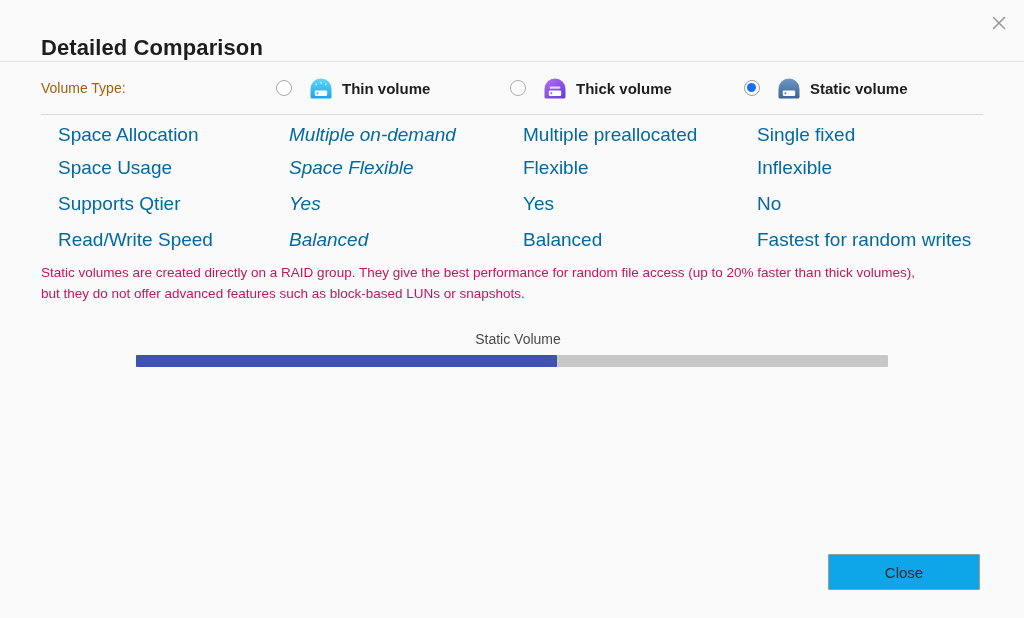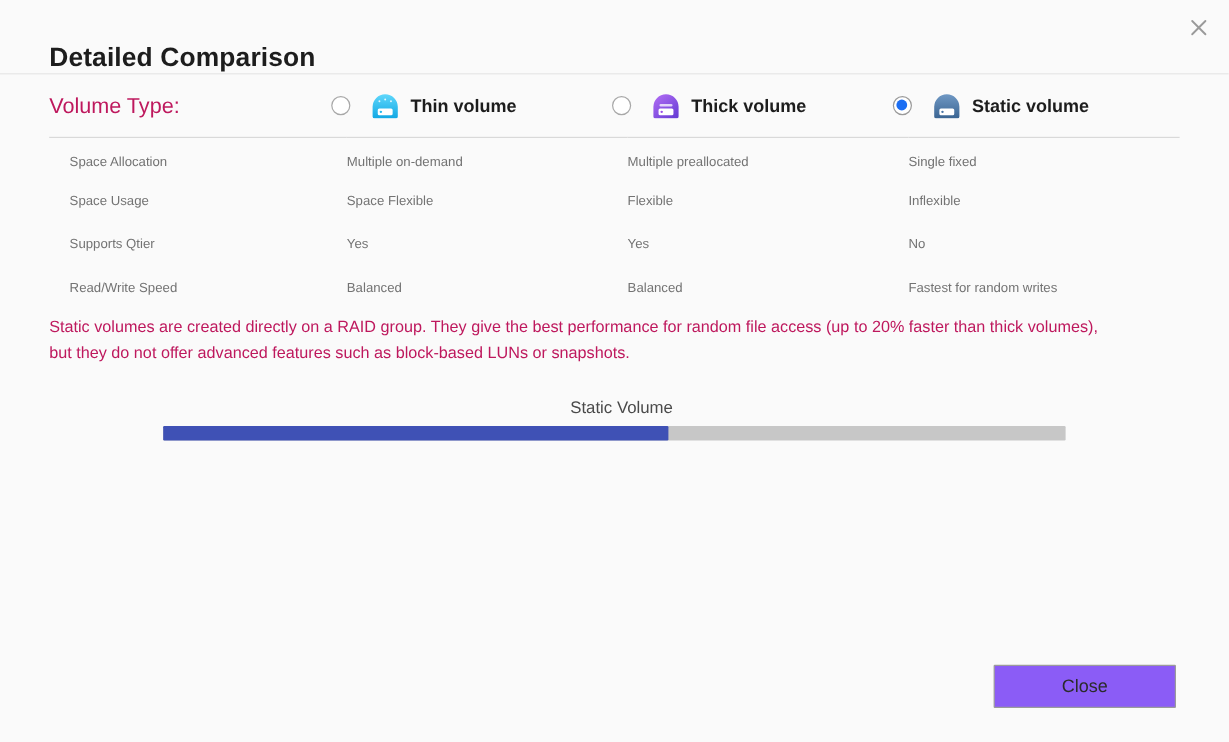--- a/index.html
+++ b/index.html
@@ -56,22 +56,22 @@
   
   .volume-type-row {
     position: relative;
     height: 52px;
     flex: 0 0 52px;
     display: flex;
     align-items: center;
     padding: 0 41px;
   }
   .volume-type-label {
-    font-size: 18px;
-    color: #be185d;
+    font-size: 14px;
+    color: #a16207;
     width: 235px;
     flex: 0 0 235px;
   }
   .vt-options {
     flex: 1;
     display: flex;
     align-items: center;
   }
   .vt-option {
     display: flex;
@@ -125,29 +125,29 @@
     padding: 0 41px;
     flex: 0 0 auto;
   }
   .comparison-table {
     width: 942px;
     border-collapse: collapse;
     border-top: 1px solid #d9d9d9;
     table-layout: fixed;
   }
   .comparison-table td {
-    font-size: 11px;
-    color: #737373;
+    font-size: 19px;
+    color: #0369a1;
     padding: 0;
     height: 35.8px;
     vertical-align: middle;
     white-space: nowrap;
   }
   .col-attr  { width: 248px; padding-left: 17px !important; }
-  .col-thin  { width: 234px; }
+  .col-thin  { width: 234px; font-style: italic; }
   .col-thick { width: 234px; }
   .col-static{ width: 226px; }
   .comparison-table tr:first-child td { padding-top: 4px; }
 
   
   .description {
     padding: 5px 41px 0 41px;
     font-size: 13.5px;
     line-height: 1.55;
     color: #be185d;
@@ -186,21 +186,21 @@
   
   .footer {
     margin-top: auto;
     padding: 0 44px 28px 44px;
     display: flex;
     justify-content: flex-end;
   }
   .close-button {
     width: 152px;
     height: 36px;
-    background: #8b5cf6;
+    background: #0ea5e9;
     border: 1px solid #9b9b9b;
     font-family: "Liberation Sans", sans-serif;
     font-size: 15px;
     color: #2b2b2b;
     cursor: pointer;
     border-radius: 1px;
   }
 </style>
 </head>
 <body>

